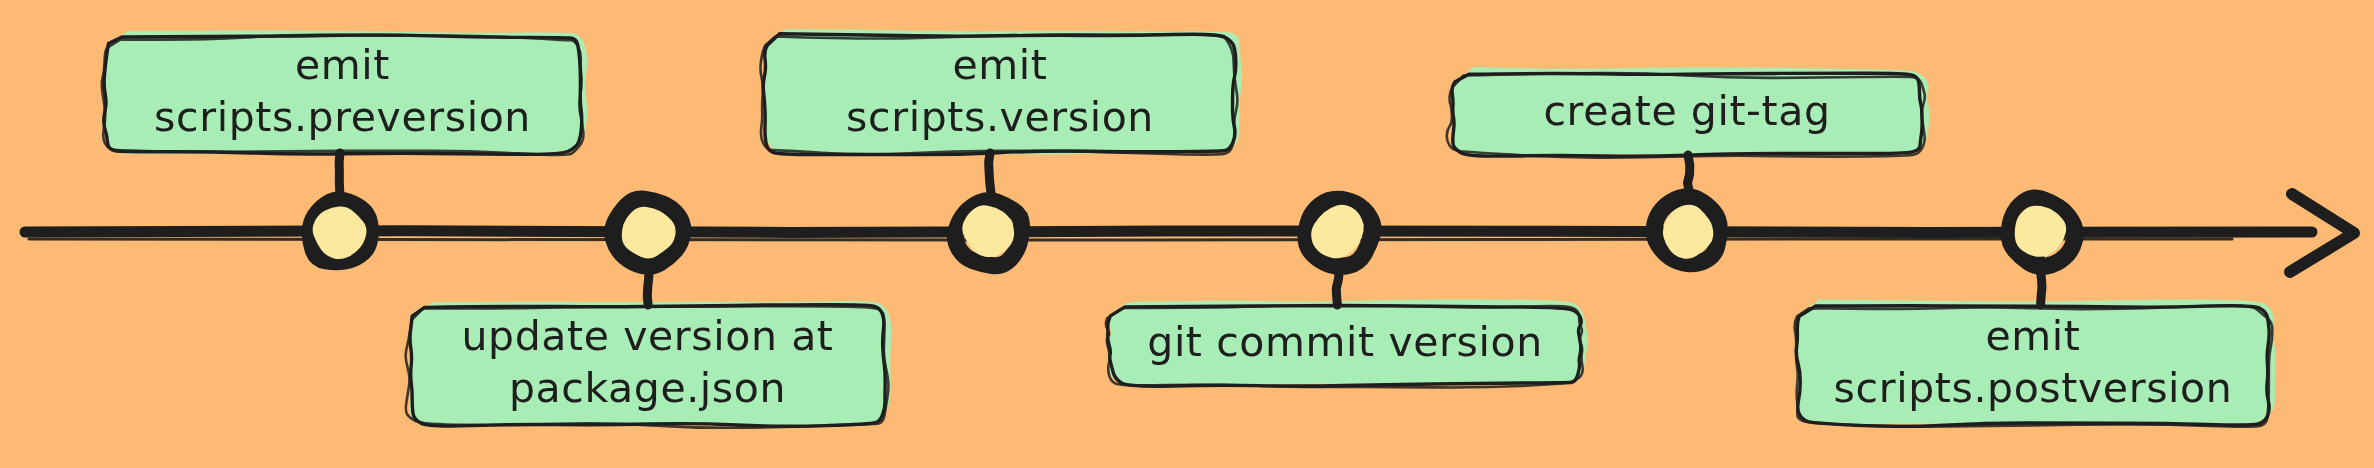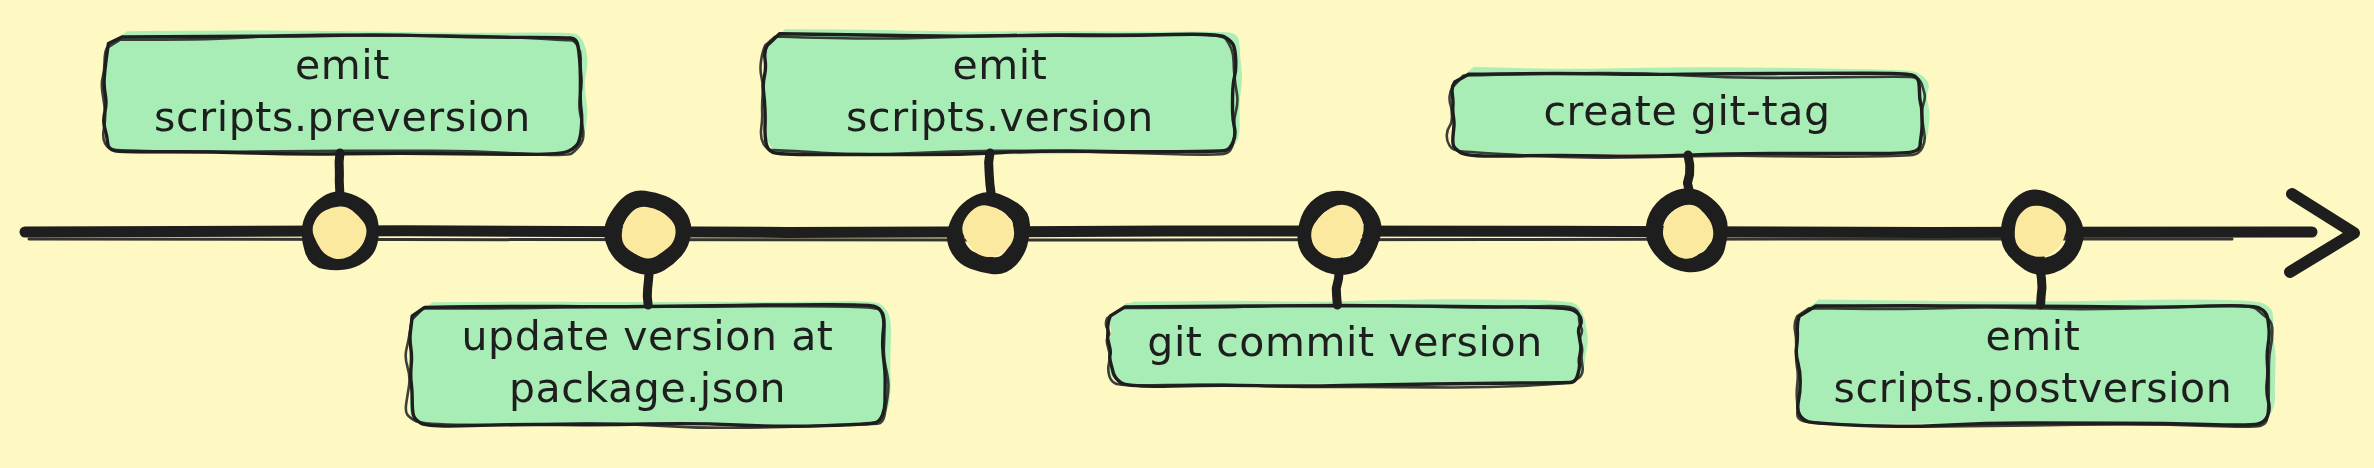--- a/index.html
+++ b/index.html
@@ -10,21 +10,21 @@
   body {
     width: 2374px;
     height: 468px;
     overflow: hidden;
     font-family: "DejaVu Sans", sans-serif;
   }
   #diagram-root {
     position: relative;
     width: 2374px;
     height: 468px;
-    background: #fef9c3;
+    background: #fdba74;
   }
   #diagram-svg {
     position: absolute;
     top: 0;
     left: 0;
     width: 2374px;
     height: 468px;
     display: block;
   }
   .label-text {

